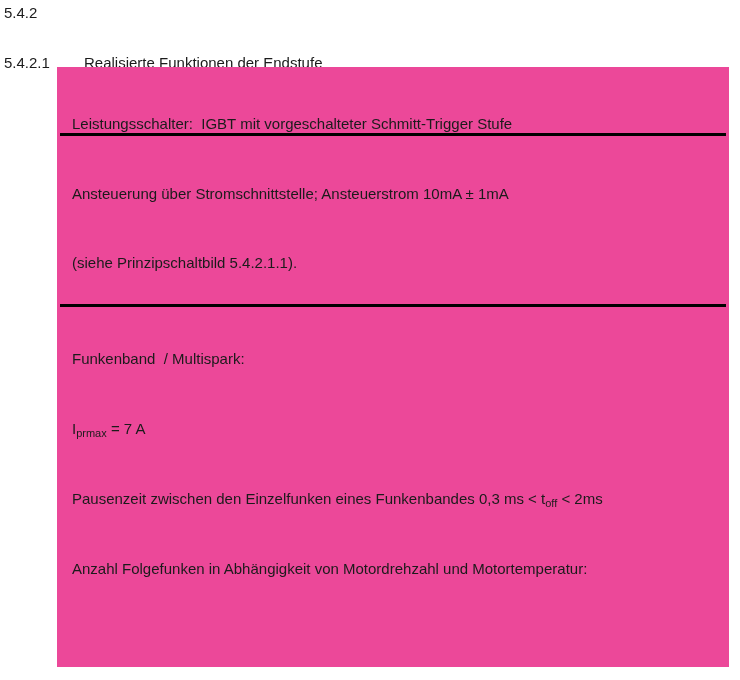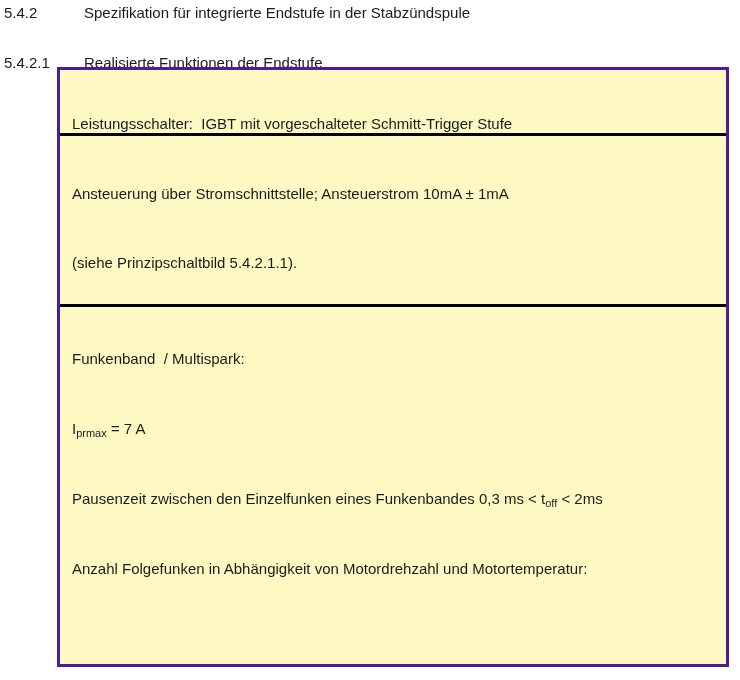--- a/index.html
+++ b/index.html
@@ -31,22 +31,22 @@
   .htitle-underlined {
     border-bottom: 1px solid #9a9a9a;
     padding-bottom: 2px;
   }
   .spec-box {
     position: absolute;
     left: 57px;
     top: 67px;
     width: 666px;
     height: 594px;
-    border: 3px solid #4c1d95;
-    background: #fef9c3;
+    border: 3px solid #ec4899;
+    background: #ec4899;
     box-sizing: content-box;
   }
   .sec {
     padding-left: 12px;
     padding-right: 8px;
     white-space: pre-wrap;
     box-sizing: border-box;
     overflow: hidden;
   }
   .sec-power {
@@ -72,21 +72,20 @@
     vertical-align: -3px;
   }
 </style>
 </head>
 <body>
 
 <div>
 
   <div class="heading heading-1">
     <span class="hnum">5.4.2</span>
-    <span class="htitle">Spezifikation für integrierte Endstufe in der Stabzündspule</span>
   </div>
 
   <div class="heading heading-2">
     <span class="hnum">5.4.2.1</span>
     <span class="htitle htitle-underlined">Realisierte Funktionen der Endstufe</span>
   </div>
 
   <div class="spec-box">
 
     <div class="sec sec-power">

